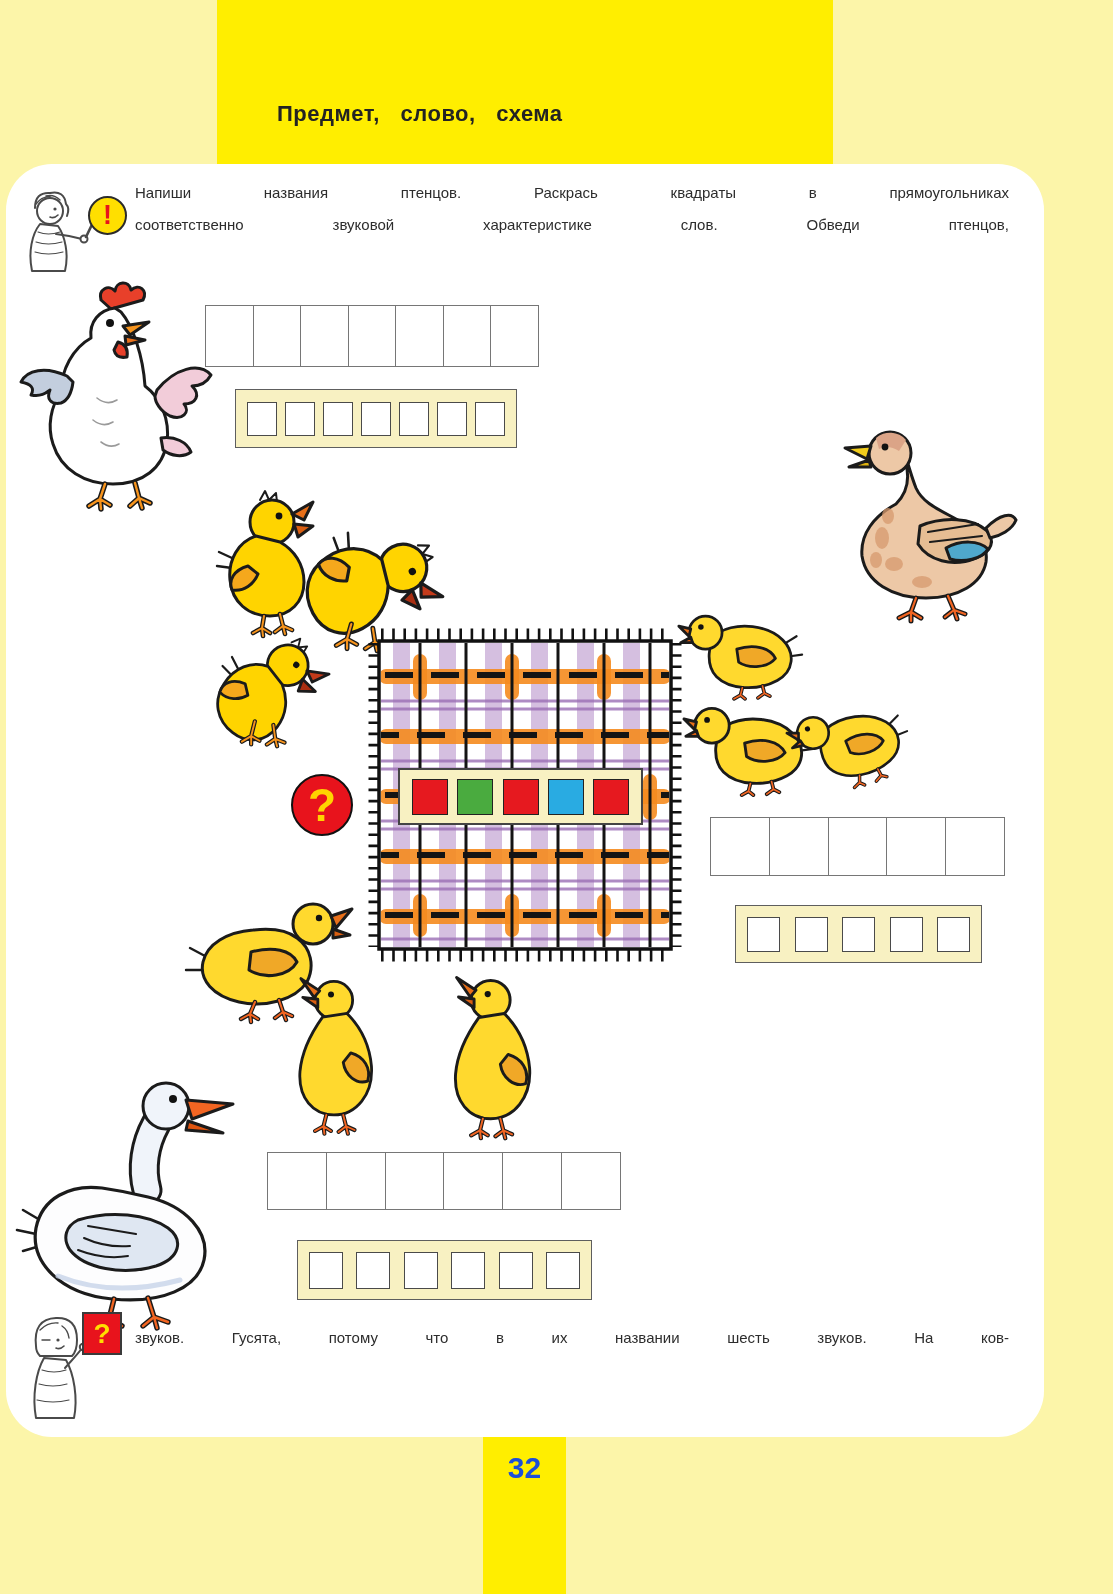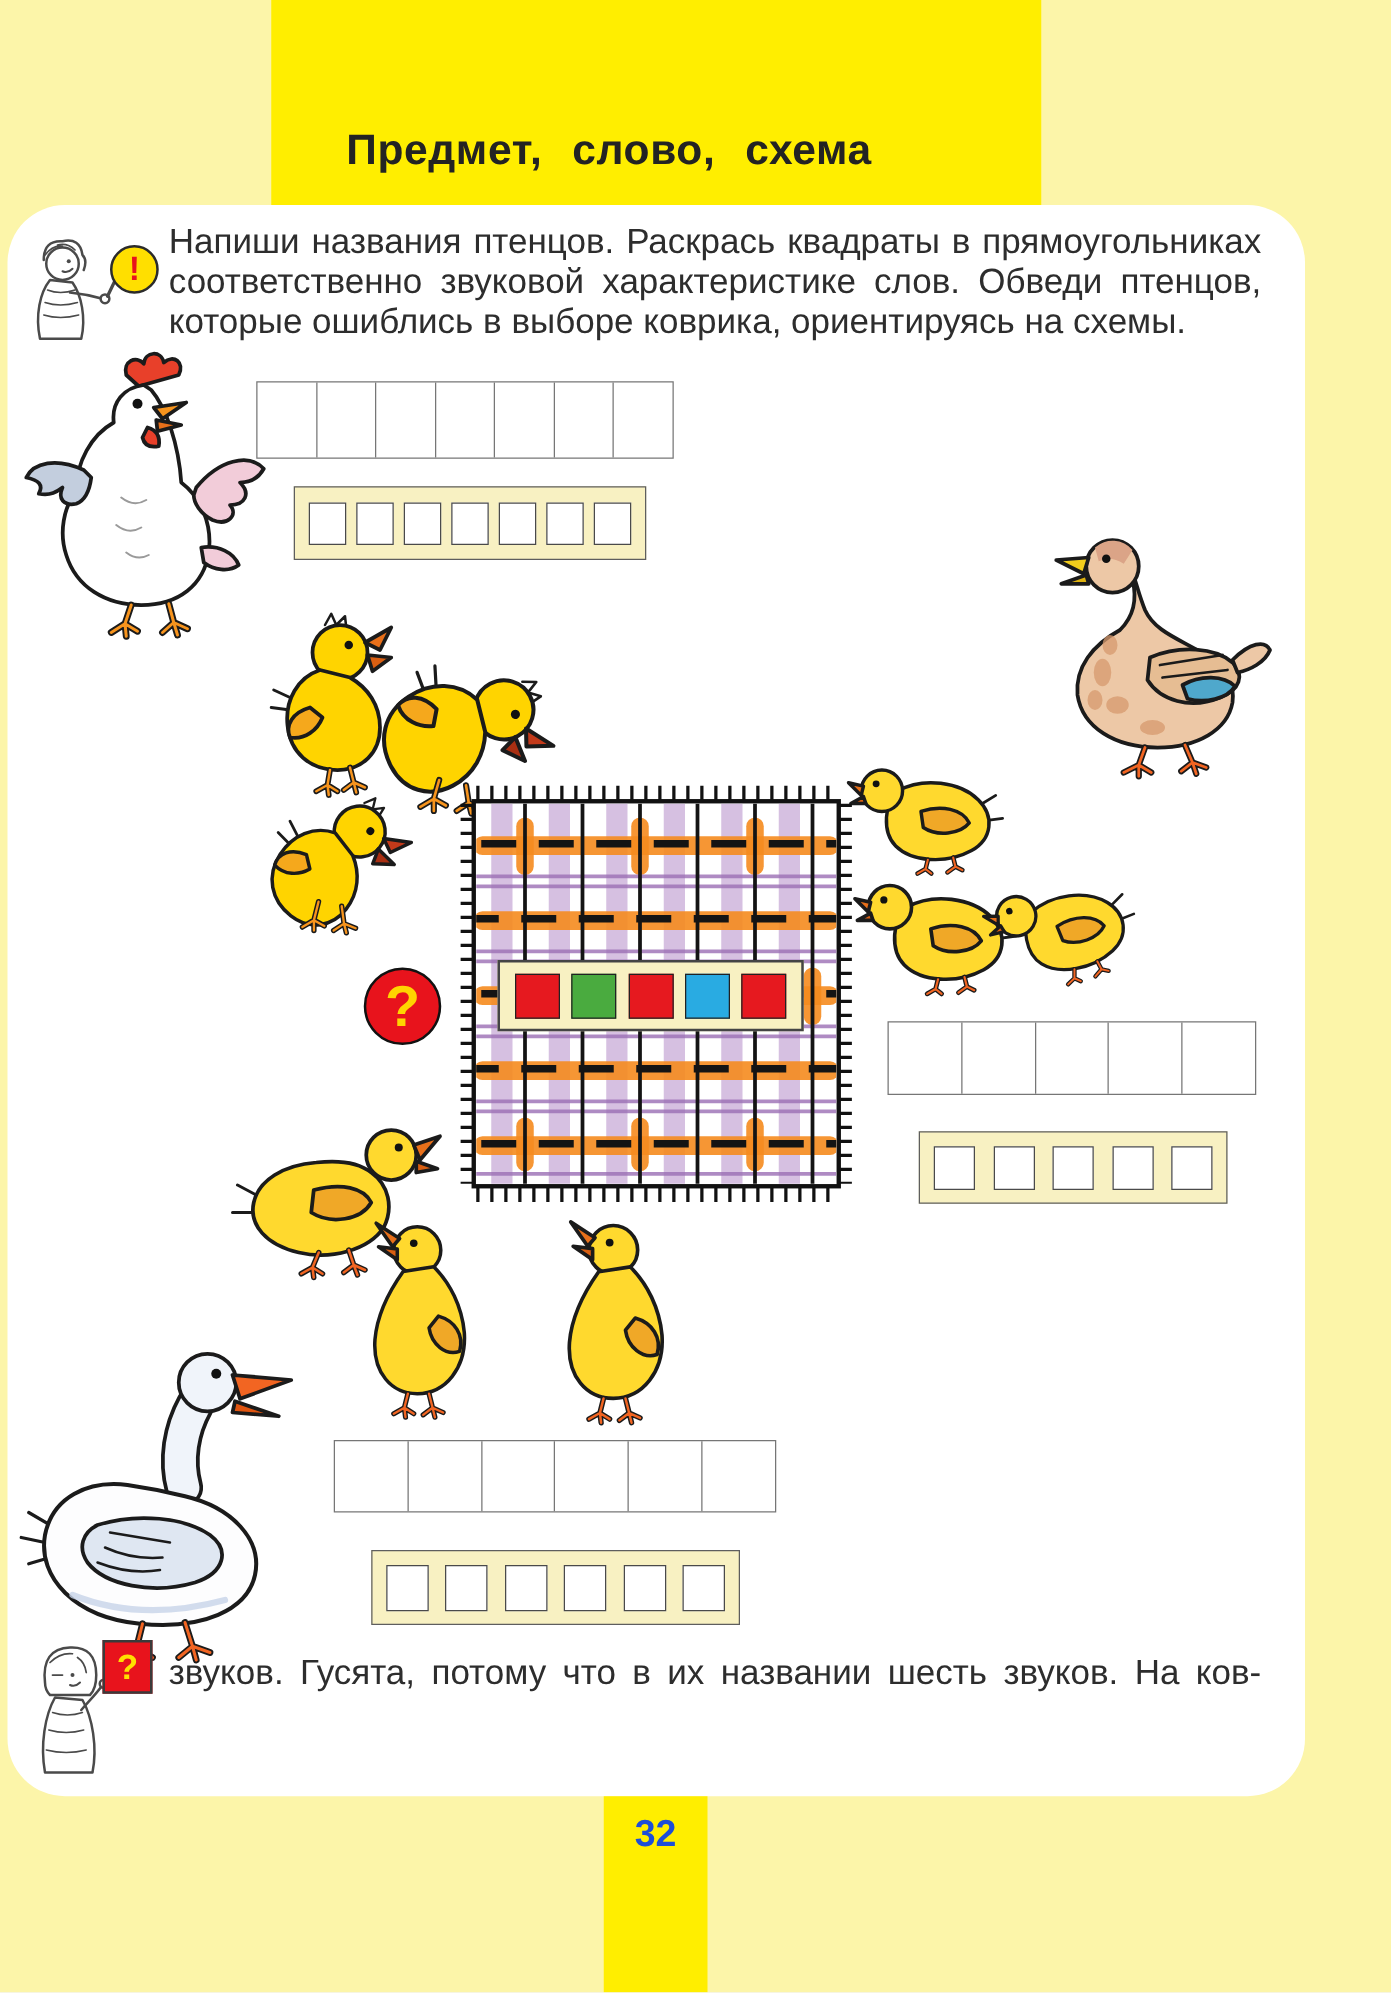--- a/index.html
+++ b/index.html
@@ -1,30 +1,30 @@
 <!DOCTYPE html>
 <html><head>
 <meta charset="utf-8">
 <style>
   html,body{margin:0;padding:0;}
   body{font-family:"Liberation Sans", sans-serif; background:#e9e9e9;}
   #page{position:relative;width:1113px;height:1594px;background:#fcf5a9;overflow:hidden;margin:0 auto;}
   .abs{position:absolute;}
   
   #title-block{left:217px;top:0;width:616px;height:165px;background:#ffee00;}
-  #page-title{left:277px;top:101px;font-size:34px;font-weight:bold;color:#232323;
+  #page-title{left:277px;top:101px;font-size:22px;font-weight:bold;color:#232323;
     letter-spacing:0.5px;word-spacing:14px;white-space:nowrap;}
   
   #card{left:6px;top:164px;width:1038px;height:1273px;background:#ffffff;border-radius:46px;}
   
   #page-strip{left:483px;top:1437px;width:83px;height:157px;background:#ffee00;
     display:flex;justify-content:center;align-items:flex-start;}
   #page-number{margin-top:14px;font-size:30px;font-weight:bold;color:#1d4ed8;}
   
-  .textblock{width:874px;font-size:28px;line-height:32px;color:#2d2d2d;}
+  .textblock{width:874px;font-size:15px;line-height:32px;color:#2d2d2d;}
   .textblock .tline{text-align:justify;text-align-last:justify;white-space:normal;}
   .textblock .tline.last{text-align-last:left;}
   
   .badge-circle{width:39px;height:39px;border-radius:50%;background:#ffdf00;border:2px solid #2b2b2b;
     display:flex;align-items:center;justify-content:center;font-weight:bold;font-size:27px;color:#e8131c;box-sizing:border-box;}
   .badge-square{width:40px;height:43px;background:#e8131c;border:2.5px solid #3a3a3a;
     display:flex;align-items:center;justify-content:center;font-weight:bold;font-size:28px;color:#ffdf00;box-sizing:border-box;}
   
   .letter-row{display:flex;background:#fff;border:1.7px solid #767676;box-sizing:border-box;}
   .letter-row .cell{flex:1;border-right:1.5px solid #767676;}
@@ -62,21 +62,20 @@
       <path d="M18,48 q10,4 22,0 M16,58 q12,4 26,0 M15,68 q13,4 28,0" stroke-width="1.2"></path>
       <path d="M36,50 C46,51 55,53 62,55"></path>
       <circle cx="64" cy="55" r="3.5" fill="#fff"></circle>
       <path d="M66,53 L78,28" stroke-width="2.6"></path>
     </g>
   </svg>
   <div class="badge-circle abs" style="left:88px;top:196px">!</div>
   <div class="textblock abs" style="left:135px;top:177px">
       <div class="tline">Напиши названия птенцов. Раскрась квадраты в прямоугольниках</div>
       <div class="tline">соответственно звуковой характеристике слов. Обведи птенцов,</div>
-      <div class="tline last">которые ошиблись в выборе коврика, ориентируясь на схемы.</div>
     </div>
 
   <svg class="abs" style="left:15px;top:278px" width="205" height="230" viewBox="0 0 205 230">
     <g stroke="#1b1b1b" stroke-width="3" stroke-linejoin="round" stroke-linecap="round">
       <path d="M86,22 C83,11 94,6 100,13 C101,3 114,2 116,12 C124,5 133,12 128,22 L96,31 Z" fill="#e8402a"></path>
       <path d="M100,30 C84,32 74,44 76,60 C58,70 46,92 46,114 C36,128 32,148 38,166 C46,192 70,206 98,206 C128,206 148,190 152,164 C155,142 146,120 130,108 C128,78 118,48 106,34 Z" fill="#ffffff"></path>
       <path d="M108,48 L134,44 L115,57 Z" fill="#f7941d"></path>
       <path d="M110,58 L130,62 L111,67 Z" fill="#e8701a"></path>
       <path d="M103,64 q11,3 9,15 q-11,2 -13,-7 z" fill="#e8402a"></path>
       <circle cx="95" cy="45" r="4" fill="#111" stroke="none"></circle>

